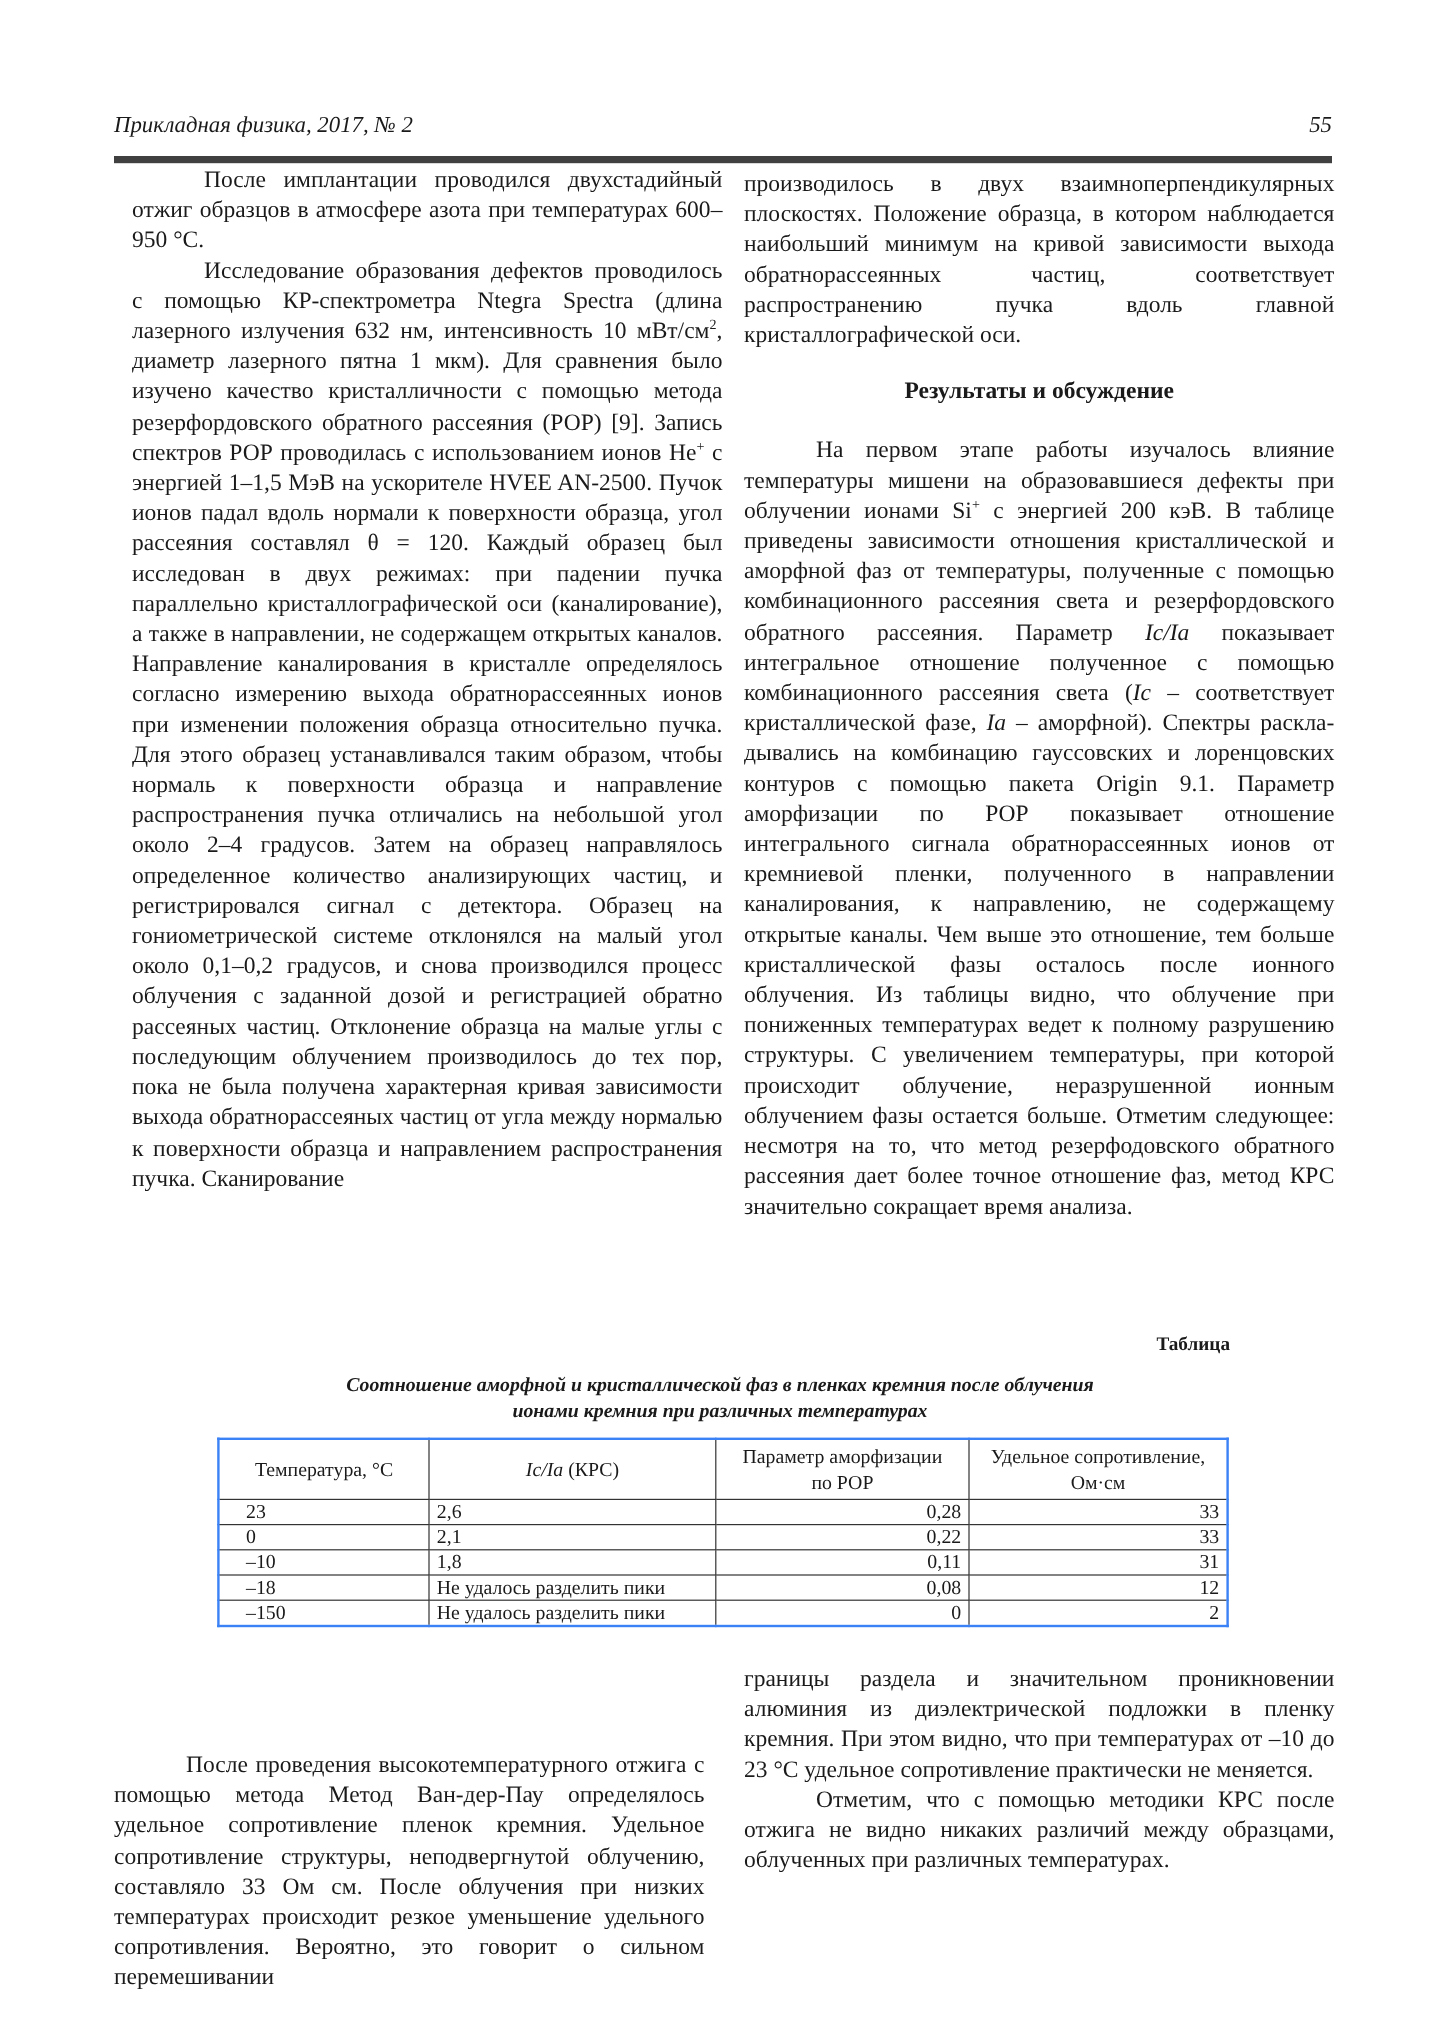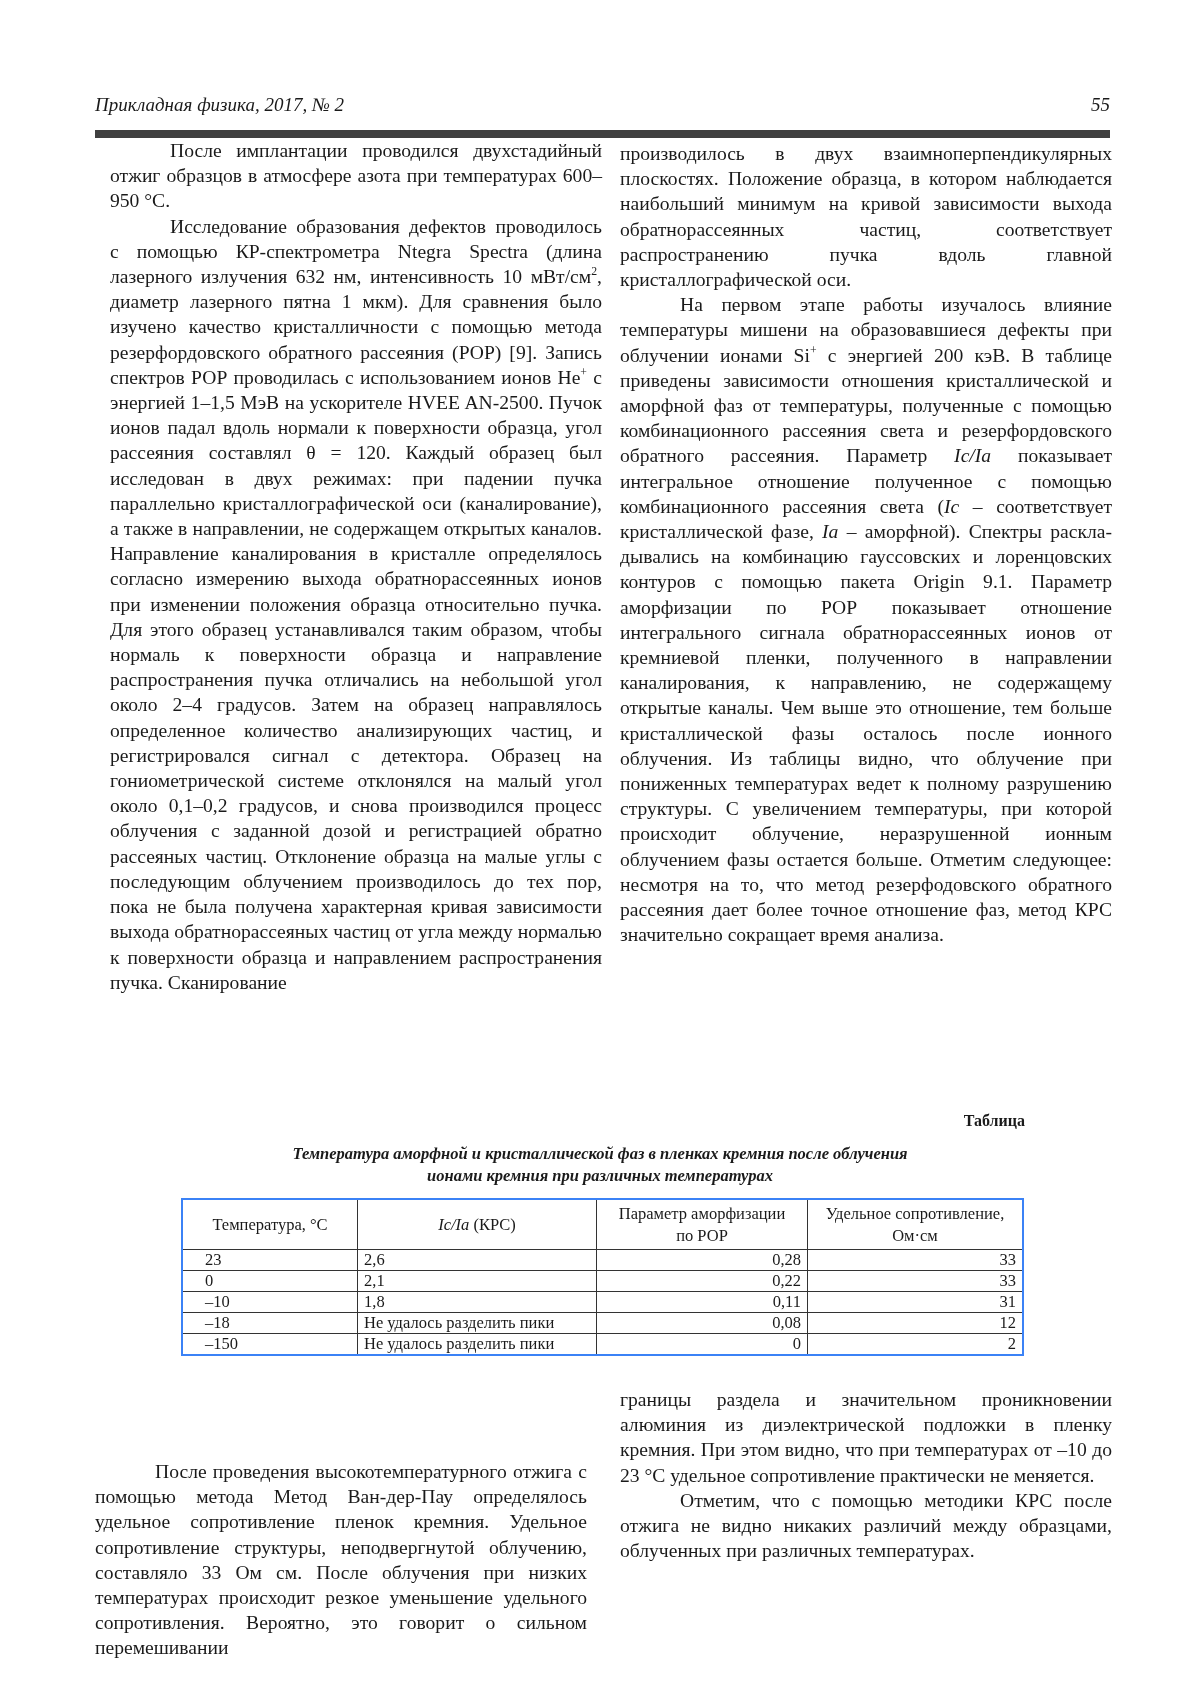--- a/index.html
+++ b/index.html
@@ -3,21 +3,21 @@
 <meta charset="utf-8">
 <style>
   html, body { margin: 0; padding: 0; background: #ffffff; }
   body {
     width: 1200px; height: 1698px; position: relative; overflow: hidden;
     font-family: "Liberation Serif", "DejaVu Serif", serif;
     color: #1a1a1a;
   }
   .header {
     position: absolute; left: 95px; top: 90px; width: 1015px; height: 40px;
-    border-bottom: 8px solid #404040;
+    border-bottom: 6px solid #404040;
   }
   .header .journal {
     position: absolute; left: 0; top: 4px; font-style: italic; font-size: 19px;
   }
   .header .pageno {
     position: absolute; right: 0; top: 4px; font-style: italic; font-size: 19px;
   }
   .col {
     position: absolute; width: 492px;
     font-size: 19.6px; line-height: 25.2px; text-align: justify;
@@ -71,26 +71,27 @@
   <span class="pageno">55</span>
 </div>
 
 <div class="col col-left-top">
   <p class="ind">После имплантации проводился двухста­дийный отжиг образцов в атмосфере азота при температурах 600–950 °С.</p>
   <p class="ind"><span>Исследование образования дефектов прово­дилось с помощью КР-спектрометра Ntegra Spectra (длина лазерного излучения 632 нм, интенсив­ность 10 мВт/см</span><sup>2</sup><span>, диаметр лазерного пятна 1 мкм). Для сравнения было изучено качество кристал­личности с помощью метода резерфордовского обратного рассеяния (РОР) [9]. Запись спектров РОР проводилась с использованием ионов He</span><sup>+</sup><span> с энергией 1–1,5 МэВ на ускорителе HVEE AN-2500. Пучок ионов падал вдоль нормали к поверхности образца, угол рассеяния составлял θ = 120. Каж­дый образец был исследован в двух режимах: при падении пучка параллельно кристаллографической оси (каналирование), а также в направлении, не содержащем открытых каналов. Направление ка­налирования в кристалле определялось согласно измерению выхода обратнорассеянных ионов при изменении положения образца относительно пуч­ка. Для этого образец устанавливался таким обра­зом, чтобы нормаль к поверхности образца и на­правление распространения пучка отличались на небольшой угол около 2–4 градусов. Затем на об­разец направлялось определенное количество ана­лизирующих частиц, и регистрировался сигнал с детектора. Образец на гониометрической системе отклонялся на малый угол около 0,1–0,2 градусов, и снова производился процесс облучения с задан­ной дозой и регистрацией обратно рассеяных час­тиц. Отклонение образца на малые углы с после­дующим облучением производилось до тех пор, пока не была получена характерная кривая зави­симости выхода обратнорассеяных частиц от угла между нормалью к поверхности образца и направ­лением распространения пучка. Сканирование</span></p>
 </div>
 
 <div class="col col-right-top">
   <p class="cont">производилось в двух взаимноперпендикулярных плоскостях. Положение образца, в котором на­блюдается наибольший минимум на кривой зави­симости выхода обратнорассеянных частиц, соот­ветствует распространению пучка вдоль главной кристаллографической оси.</p>
+  <p class="section-title">Результаты и обсуждение</p>
   <p class="ind"><span>На первом этапе работы изучалось влияние температуры мишени на образовавшиеся дефекты при облучении ионами Si</span><sup>+</sup><span> с энергией 200 кэВ. В таблице приведены зависимости отношения кристаллической и аморфной фаз от температуры, полученные с помощью комбинационного рассея­ния света и резерфордовского обратного рассея­ния. Параметр </span><span class="it">Ic</span><span class="it">/</span><span class="it">Ia</span><span> показывает интегральное отношение полученное с помощью комбинацион­ного рассеяния света (</span><span class="it">Ic</span><span> – соответствует кристал­лической фазе, </span><span class="it">Ia</span><span> – аморфной). Спектры раскла­дывались на комбинацию гауссовских и лоренцов­ских контуров с помощью пакета Origin 9.1. Пара­метр аморфизации по РОР показывает отношение интегрального сигнала обратнорассеянных ионов от кремниевой пленки, полученного в направле­нии каналирования, к направлению, не содержа­щему открытые каналы. Чем выше это отношение, тем больше кристаллической фазы осталось после ионного облучения. Из таблицы видно, что облу­чение при пониженных температурах ведет к пол­ному разрушению структуры. С увеличением тем­пературы, при которой происходит облучение, неразрушенной ионным облучением фазы остает­ся больше. Отметим следующее: несмотря на то, что метод резерфодовского обратного рассеяния дает более точное отношение фаз, метод КРС зна­чительно сокращает время анализа.</span></p>
 </div>
 
 <div class="table-label">Таблица</div>
 <div class="table-caption">
-  <div>Температура аморфной и кристаллической фаз в пленках кремния после облучения</div>
+  <div>Соотношение аморфной и кристаллической фаз в пленках кремния после облучения</div>
   <div>ионами кремния при различных температурах</div>
 </div>
 
 <table class="data">
   <thead>
     <tr>
       <th class="c0">Температура, °С</th>
       <th class="c1"><span class="it">Ic/Ia</span><span> (КРС)</span></th>
       <th class="c2">
           <div>Параметр аморфизации</div>

